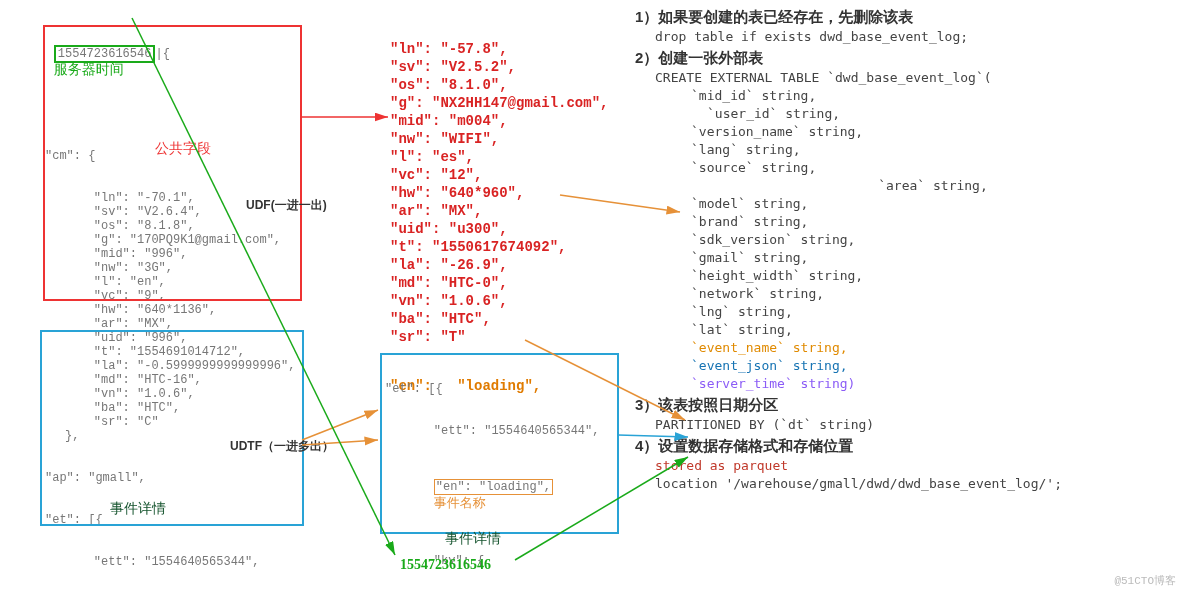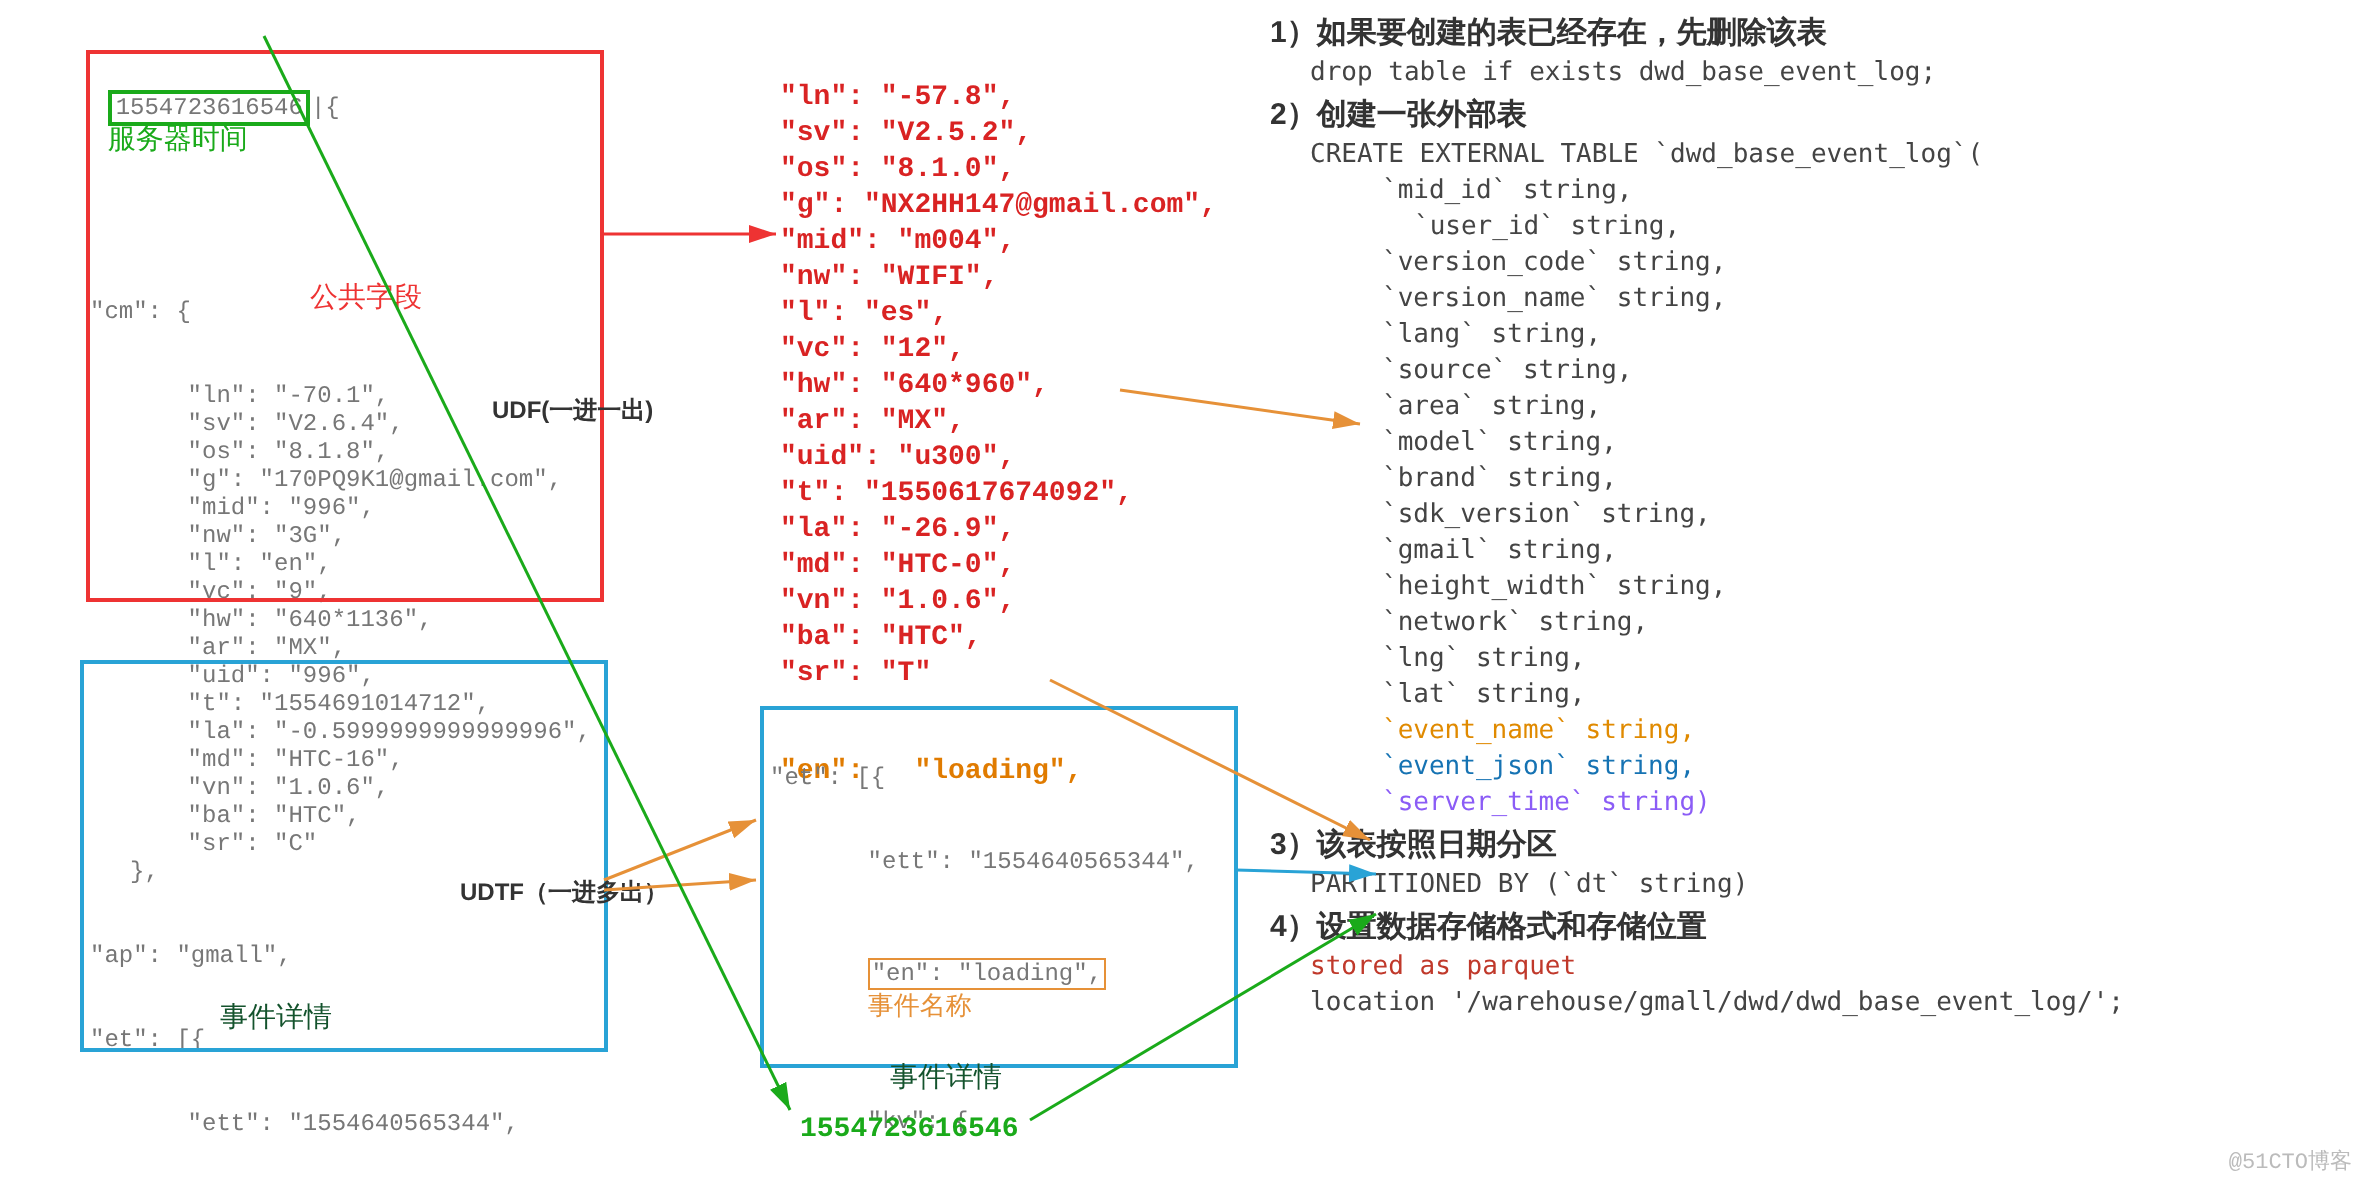--- a/index.html
+++ b/index.html
@@ -1,20 +1,20 @@
 <!DOCTYPE html>
 <html><head>
 <meta charset="utf-8">
 <style>
 html,body{margin:0;padding:0;font-family:Consolas,"Courier New",monospace;font-size:12px;color:#333;background:#fff}
 .stage{position:relative;width:1184px;height:590px;overflow:hidden}
 .mono{font-family:Consolas,"Courier New",monospace;white-space:pre}
 .g{color:#777}
 .hl-green{border:2px solid #1aaa1a;padding:0 2px}
-.lbl-green{color:#1aaa1a;font-family:Liberation Mono, monospace;font-size:14px}
+.lbl-green{color:#1aaa1a;font-family:Liberation Serif, serif;font-size:14px}
 .box-red{border:2px solid #e33;position:absolute}
 .lbl-red{color:#e33;font-family:"Microsoft YaHei",sans-serif;font-size:14px}
 .box-blue{border:2px solid #29a3d6;position:absolute}
 .lbl-blue{color:#14532d;font-family:"Microsoft YaHei",sans-serif;font-size:14px}
 .lbl-orange{color:#e69138;font-family:"Microsoft YaHei",sans-serif;font-size:13px}
 .hl-orange{border:1px solid #e69138;padding:0 1px}
 .red-line{color:#d92323;line-height:18px}
 .orange-line{color:#e07b00}
 .col-right{position:absolute;left:635px;top:5px;width:540px;font-family:"Microsoft YaHei",sans-serif}
 .col-right .norm{font-size:14px;line-height:19px;margin:2px 0}
@@ -77,25 +77,24 @@
 <div class="lbl-green" style="position:absolute;left:400px;top:557px;font-weight:bold">1554723616546</div>
 
 <div class="col-right">
   <div class="norm head">1）如果要创建的表已经存在，先删除该表</div>
   <div class="code">drop table if exists dwd_base_event_log;</div>
   <div class="norm head">2）创建一张外部表</div>
   <div class="code">CREATE EXTERNAL TABLE `dwd_base_event_log`(</div>
   <div id="r-fields">
         <div class="code" style="margin-left: 56px;">`mid_id` string,</div>
         <div class="code" style="margin-left: 72px;">`user_id` string,</div>
-        <div class="code" style="margin-left: 56px;">`version_code` string,</div>
         <div class="code" style="margin-left: 56px;">`version_name` string,</div>
         <div class="code" style="margin-left: 56px;">`lang` string,</div>
         <div class="code" style="margin-left: 56px;">`source` string,</div>
-        <div class="code" style="margin-left: 56px;">`area` string,</div>
+        <div class="code" style="margin-left: 56px; text-align: center;">`area` string,</div>
         <div class="code" style="margin-left: 56px;">`model` string,</div>
         <div class="code" style="margin-left: 56px;">`brand` string,</div>
         <div class="code" style="margin-left: 56px;">`sdk_version` string,</div>
         <div class="code" style="margin-left: 56px;">`gmail` string,</div>
         <div class="code" style="margin-left: 56px;">`height_width` string,</div>
         <div class="code" style="margin-left: 56px;">`network` string,</div>
         <div class="code" style="margin-left: 56px;">`lng` string,</div>
         <div class="code" style="margin-left: 56px;">`lat` string,</div>
       </div>
   <div class="code c-orange" style="margin-left:56px">`event_name` string,</div>

